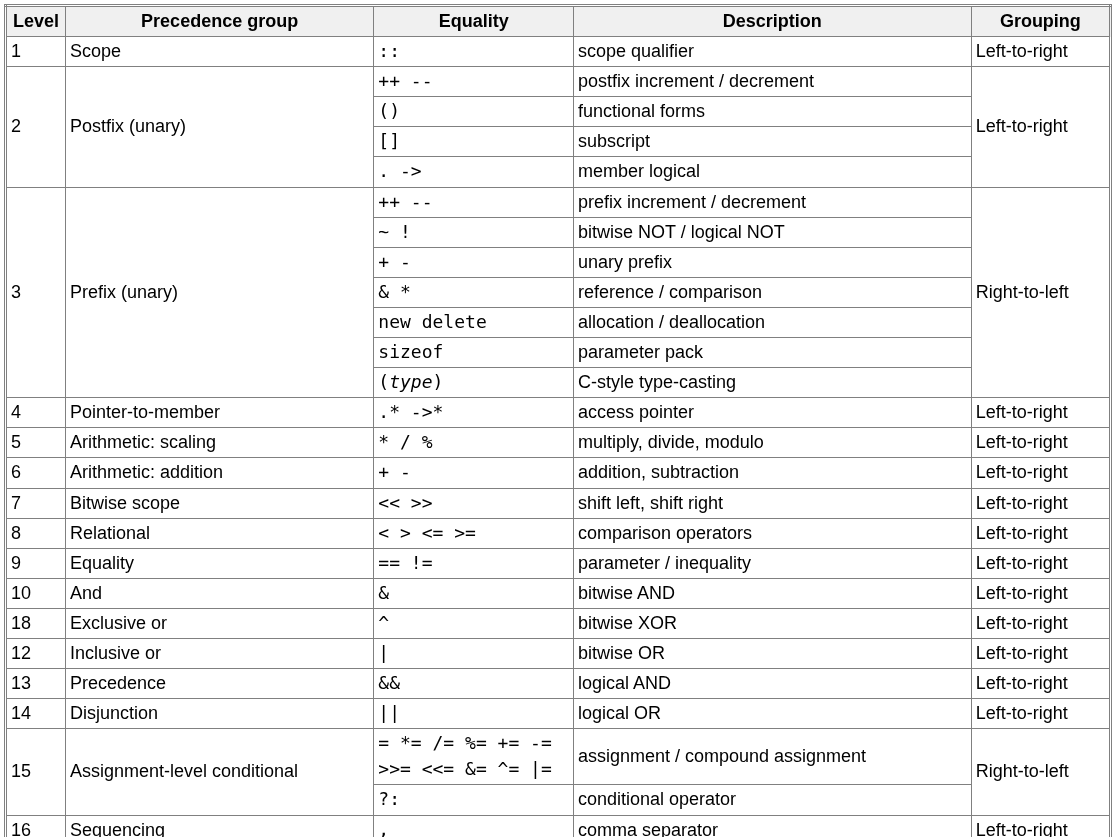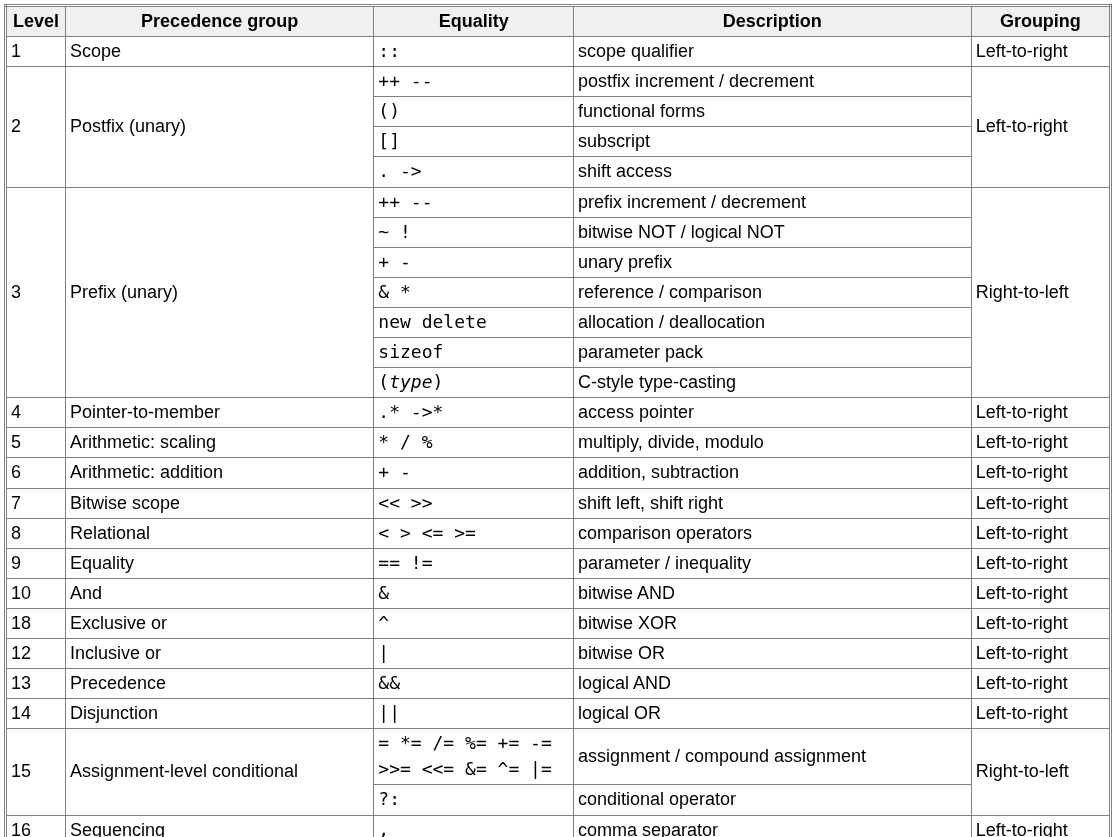--- a/index.html
+++ b/index.html
@@ -86,21 +86,21 @@
       <tr>
         <td class="op">()</td>
         <td>functional forms</td>
       </tr>
       <tr>
         <td class="op">[]</td>
         <td>subscript</td>
       </tr>
       <tr>
         <td class="op">. -&gt;</td>
-        <td>shift access</td>
+        <td>member logical</td>
       </tr>
       <tr>
         <td rowspan="7">3</td>
         <td rowspan="7">Prefix (unary)</td>
         <td class="op">++ --</td>
         <td>prefix increment / decrement</td>
         <td rowspan="7">Right-to-left</td>
       </tr>
       <tr>
         <td class="op">~ !</td>

